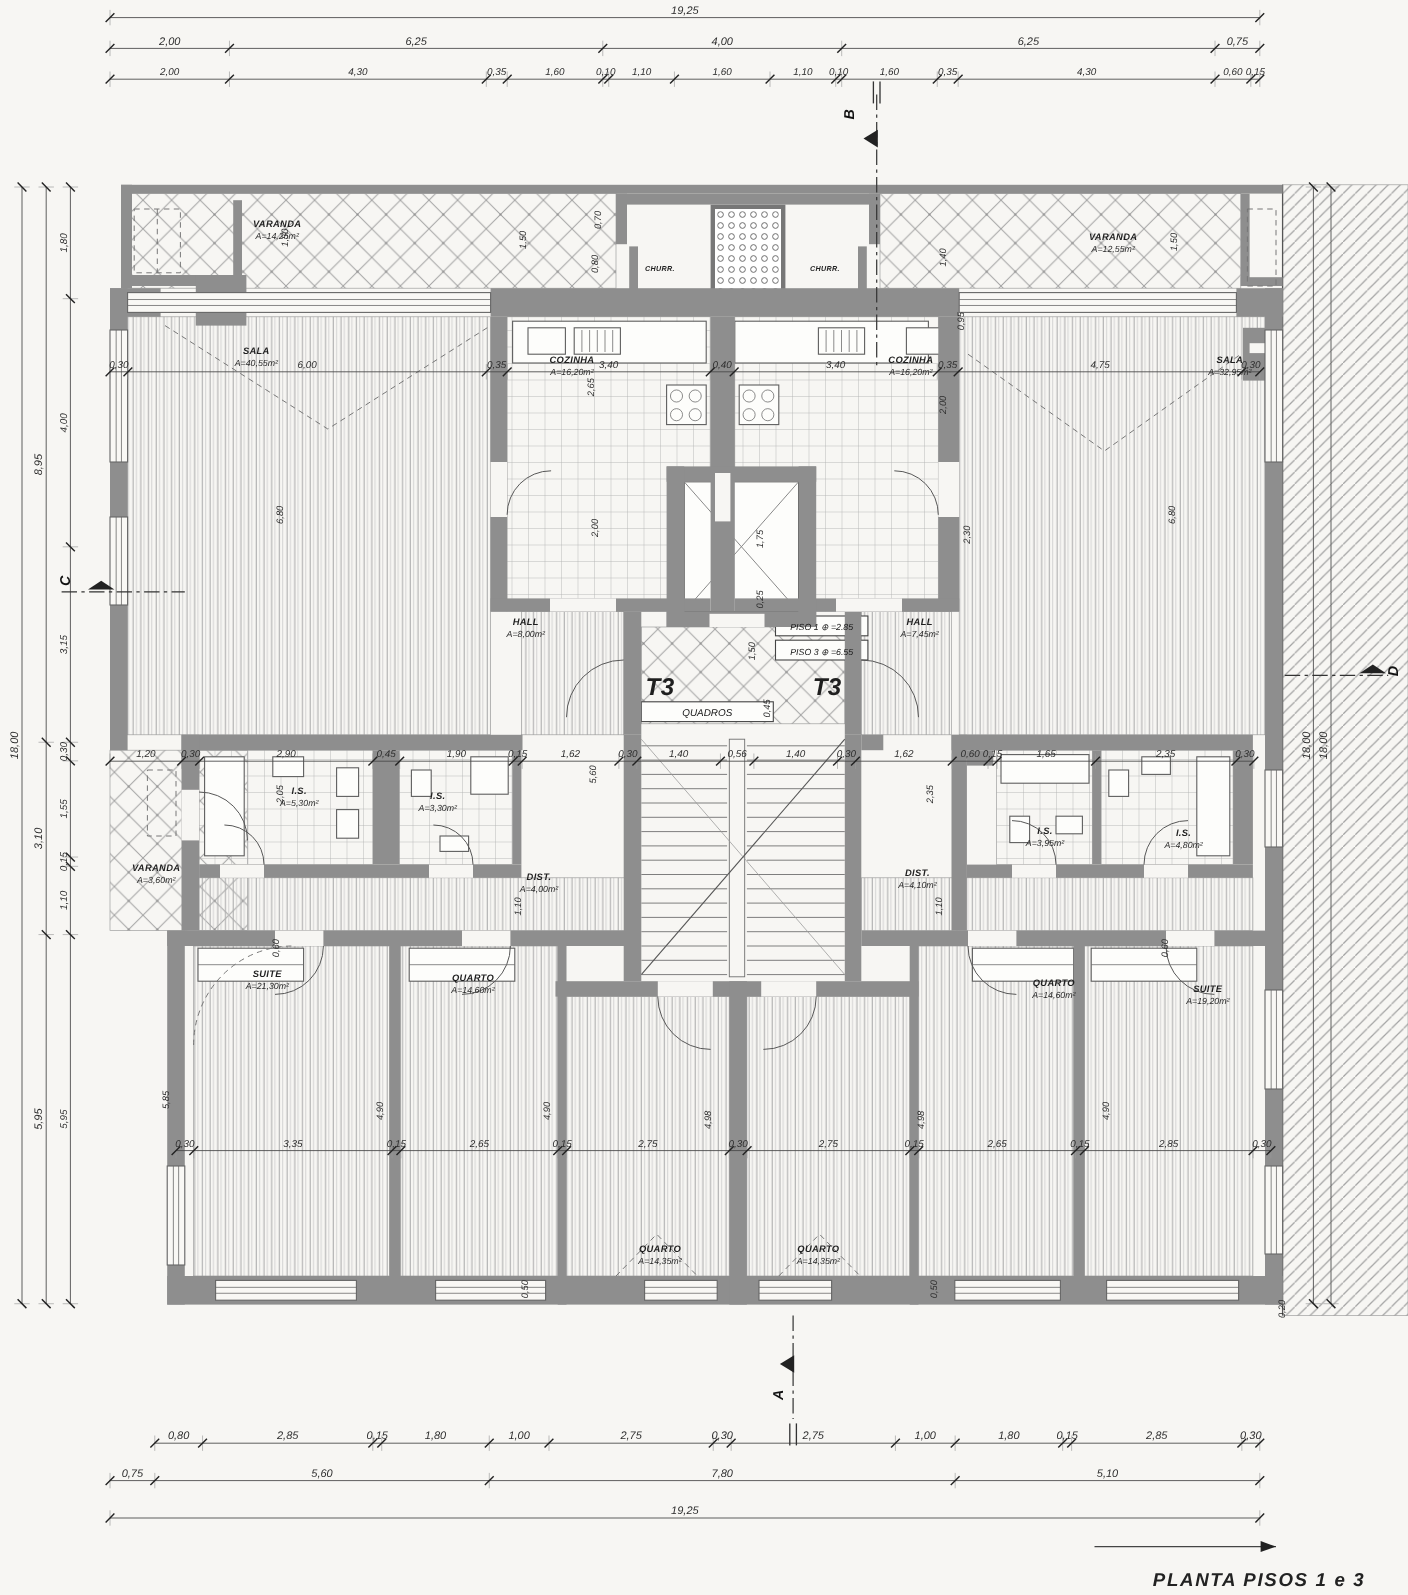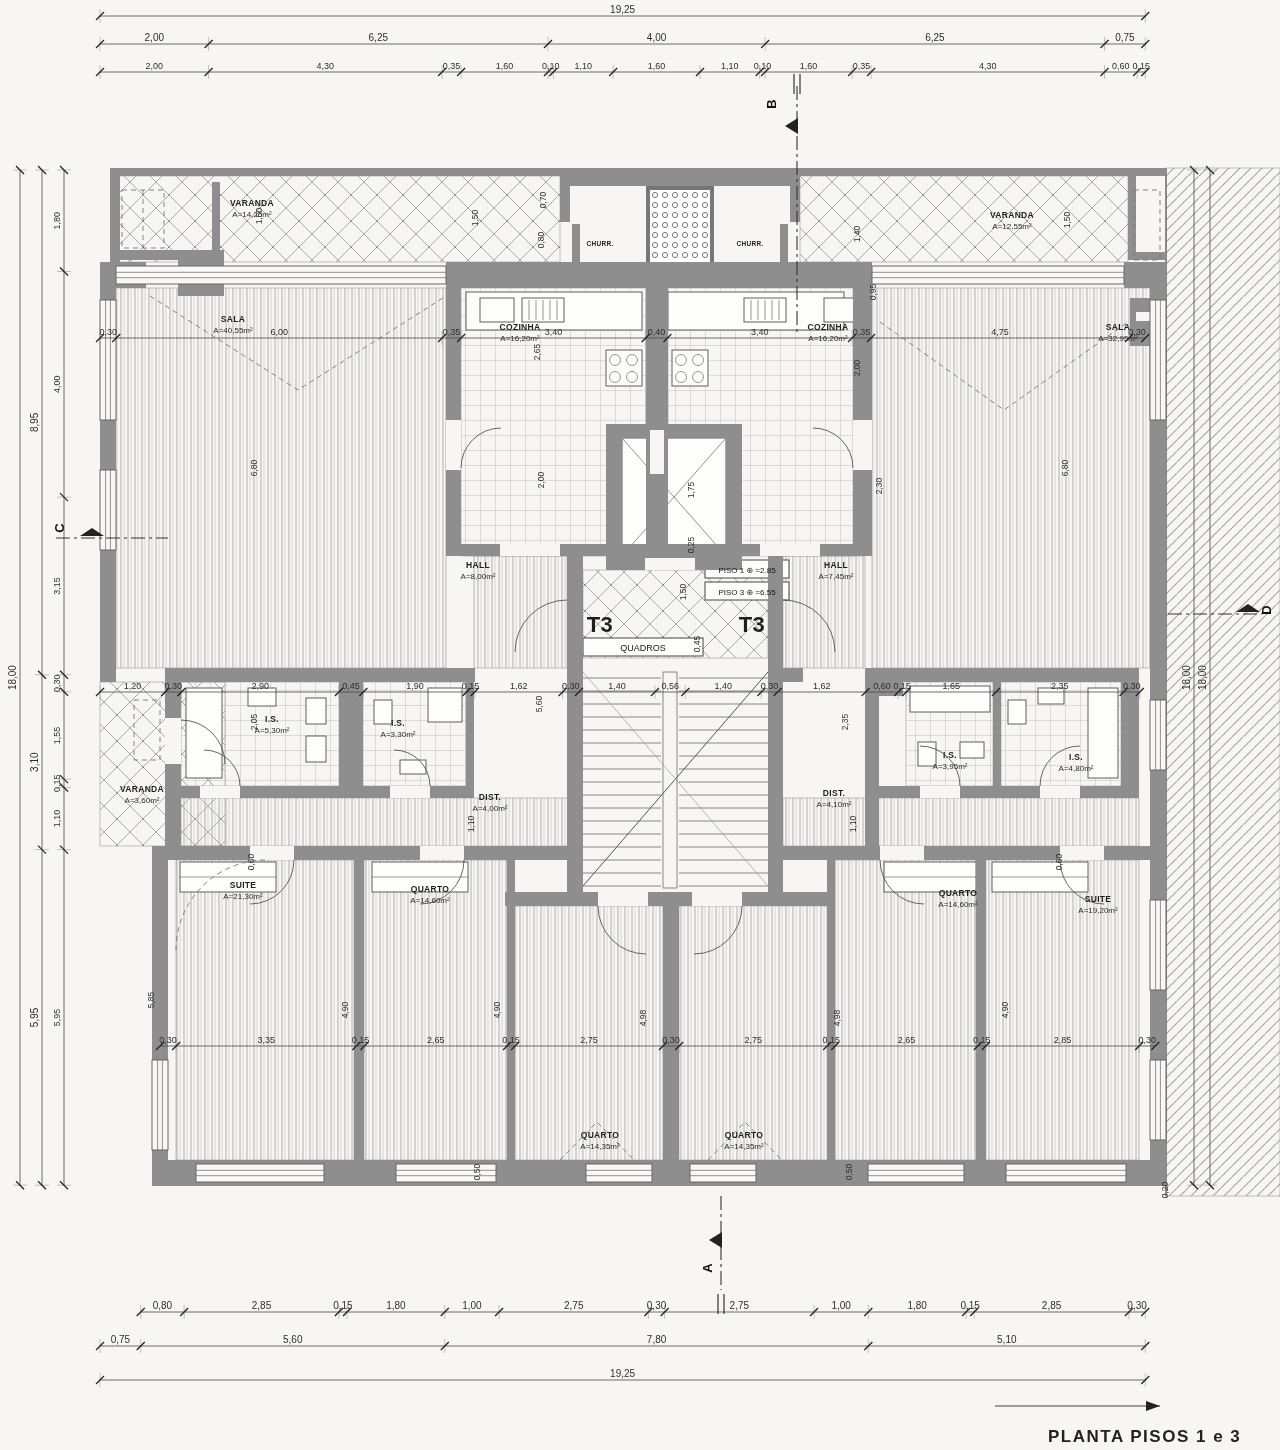--- a/index.html
+++ b/index.html
@@ -1,17 +1,17 @@
 <!DOCTYPE html>
 <html><head>
 <meta charset="utf-8">
 <style>
   html,body{margin:0;padding:0;background:#e9e8e4;}
   #sheet{width:1280px;height:1450px;background:#f7f6f3;position:relative;margin:0 auto;
-         font-family:"Liberation Sans",sans-serif;}
+         font-family:"Liberation Sans",sans-serif;font-style:italic;}
   svg{display:block}
   .wall{fill:#8e8e8e;stroke:none}
   .gap{fill:#f7f6f3;stroke:none}
   .floor{stroke:#9a9a9a;stroke-width:0.6}
   .dimline{stroke:#4a4a4a;stroke-width:0.8;fill:none}
   .ext{stroke:#9a9a9a;stroke-width:0.6}
   .tick{stroke:#222;stroke-width:1.3}
   .dim{fill:#2e2e2e;font-family:"Liberation Sans",sans-serif}
   .rname{fill:#1f1f1f;font-weight:bold;letter-spacing:0.3px;font-family:"Liberation Sans",sans-serif}
   .rarea{fill:#2a2a2a;font-family:"Liberation Sans",sans-serif}

